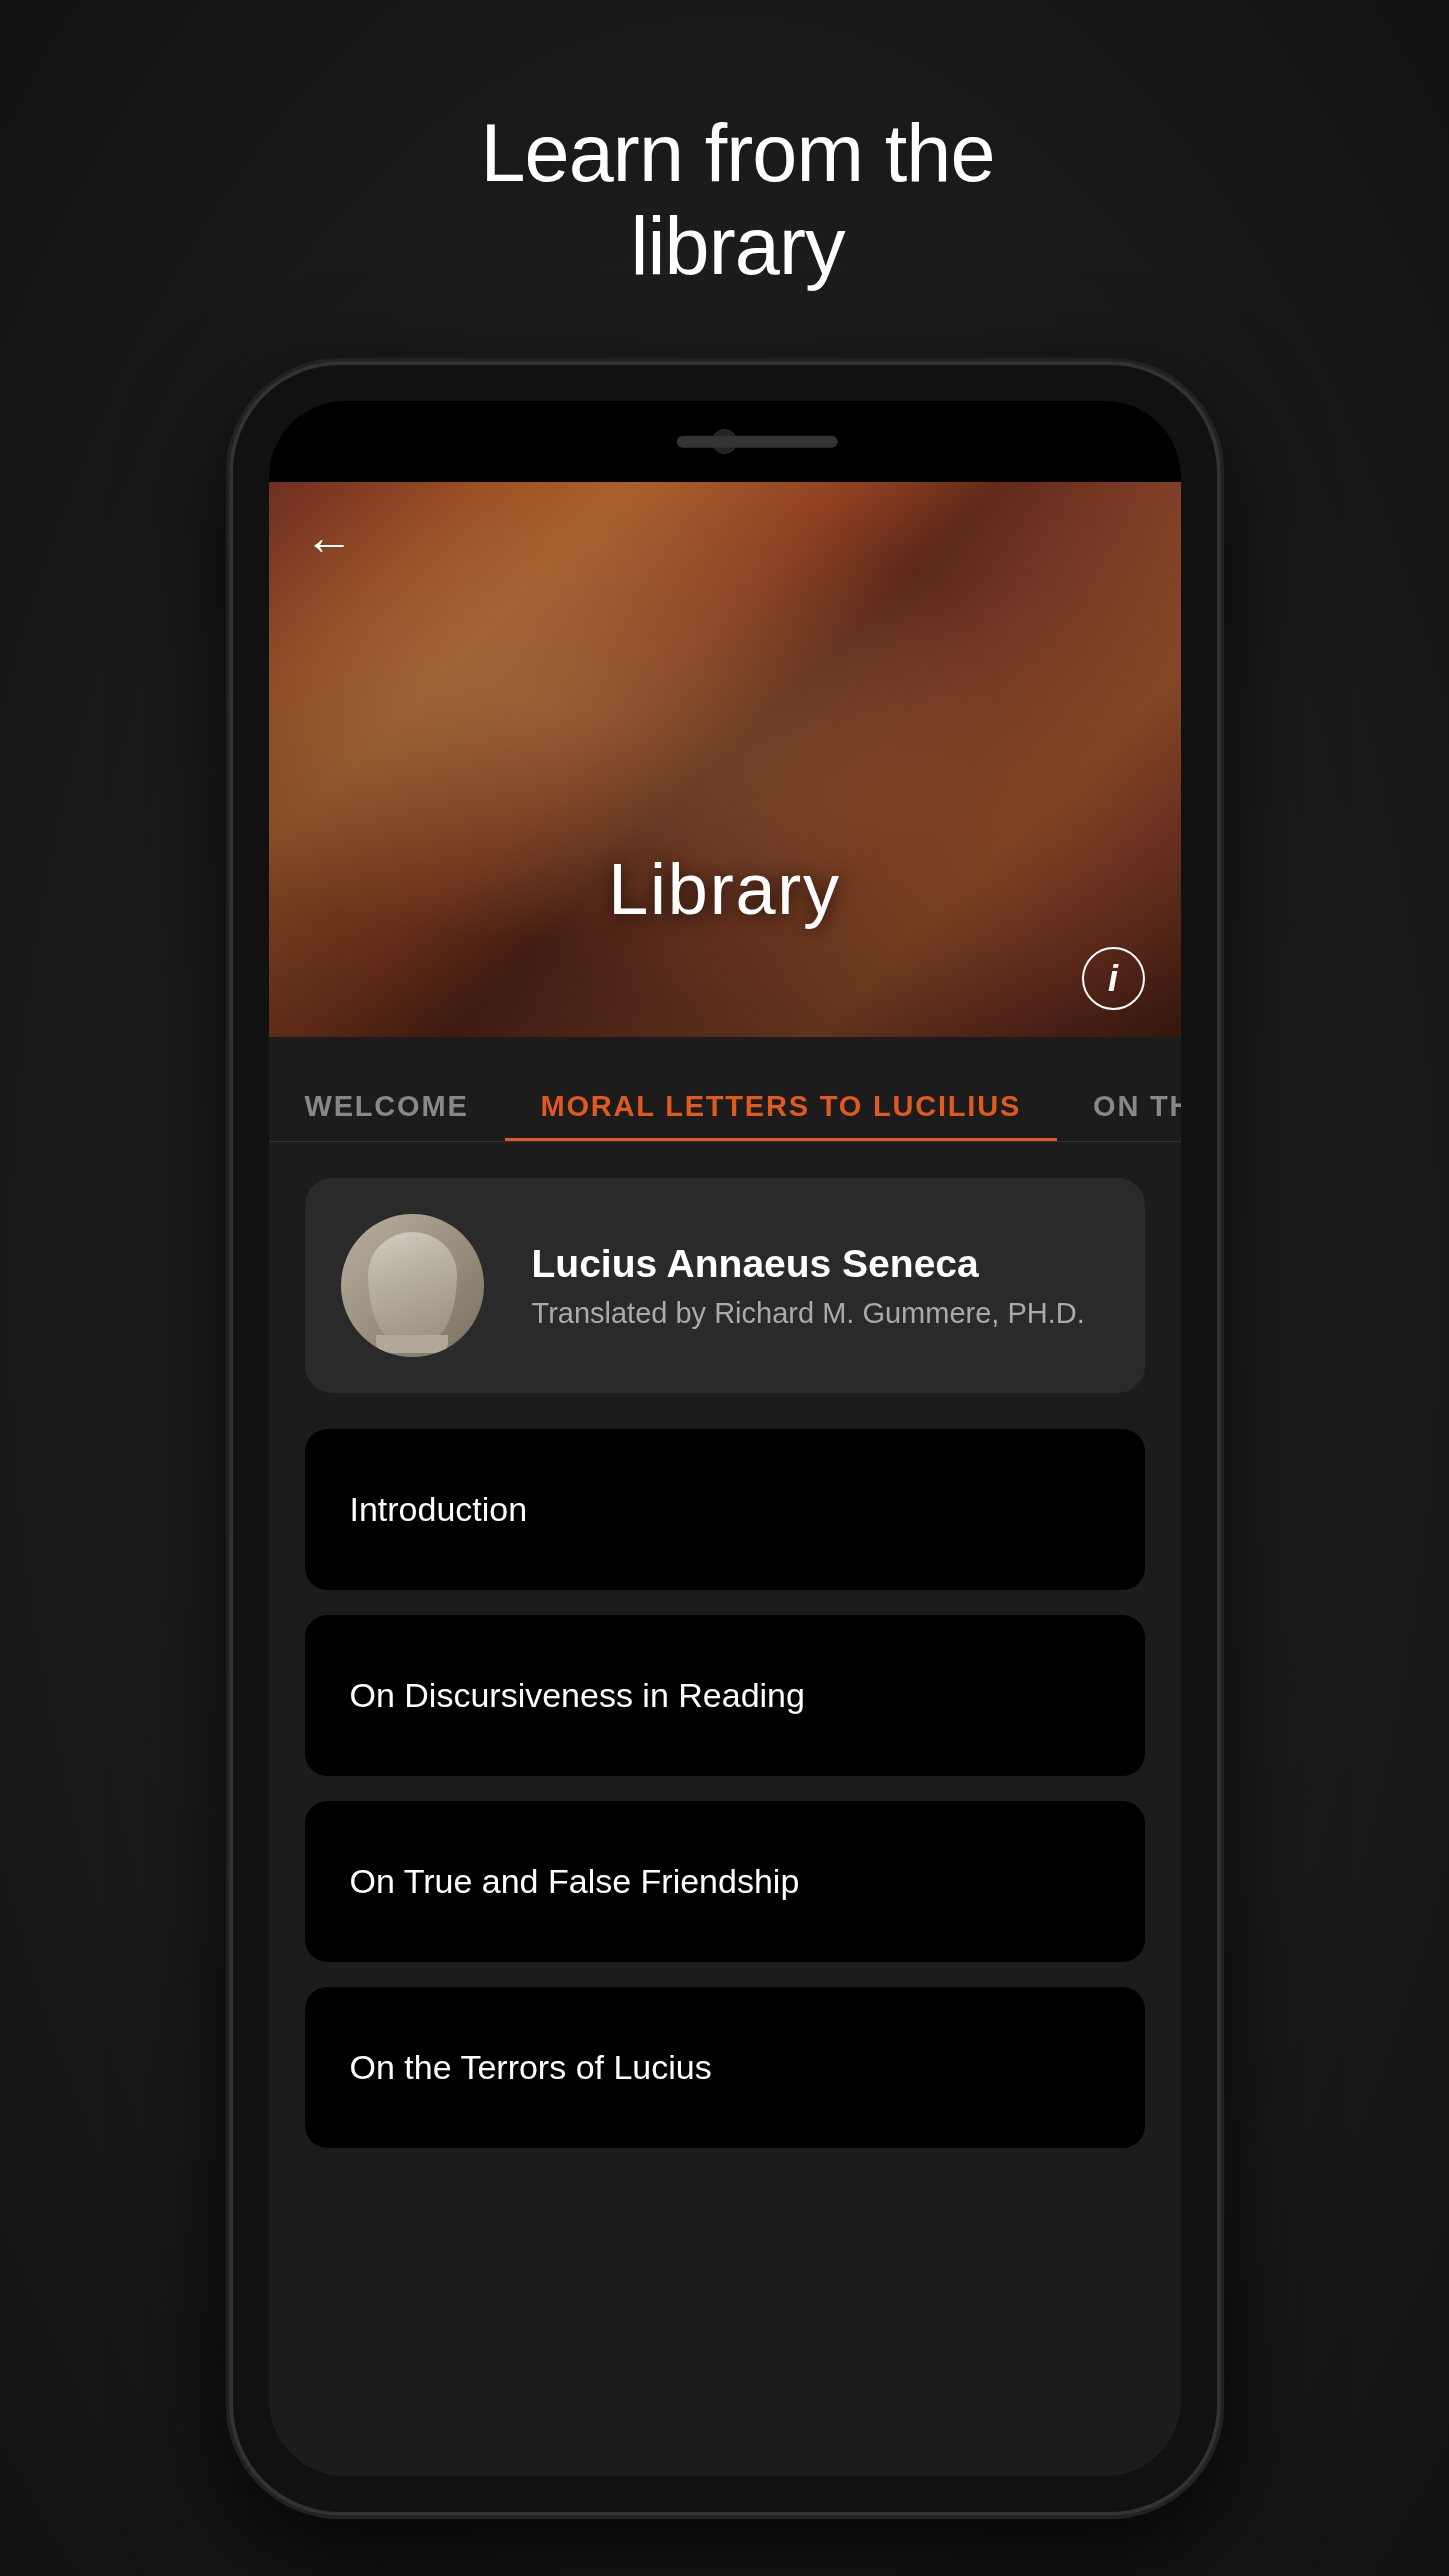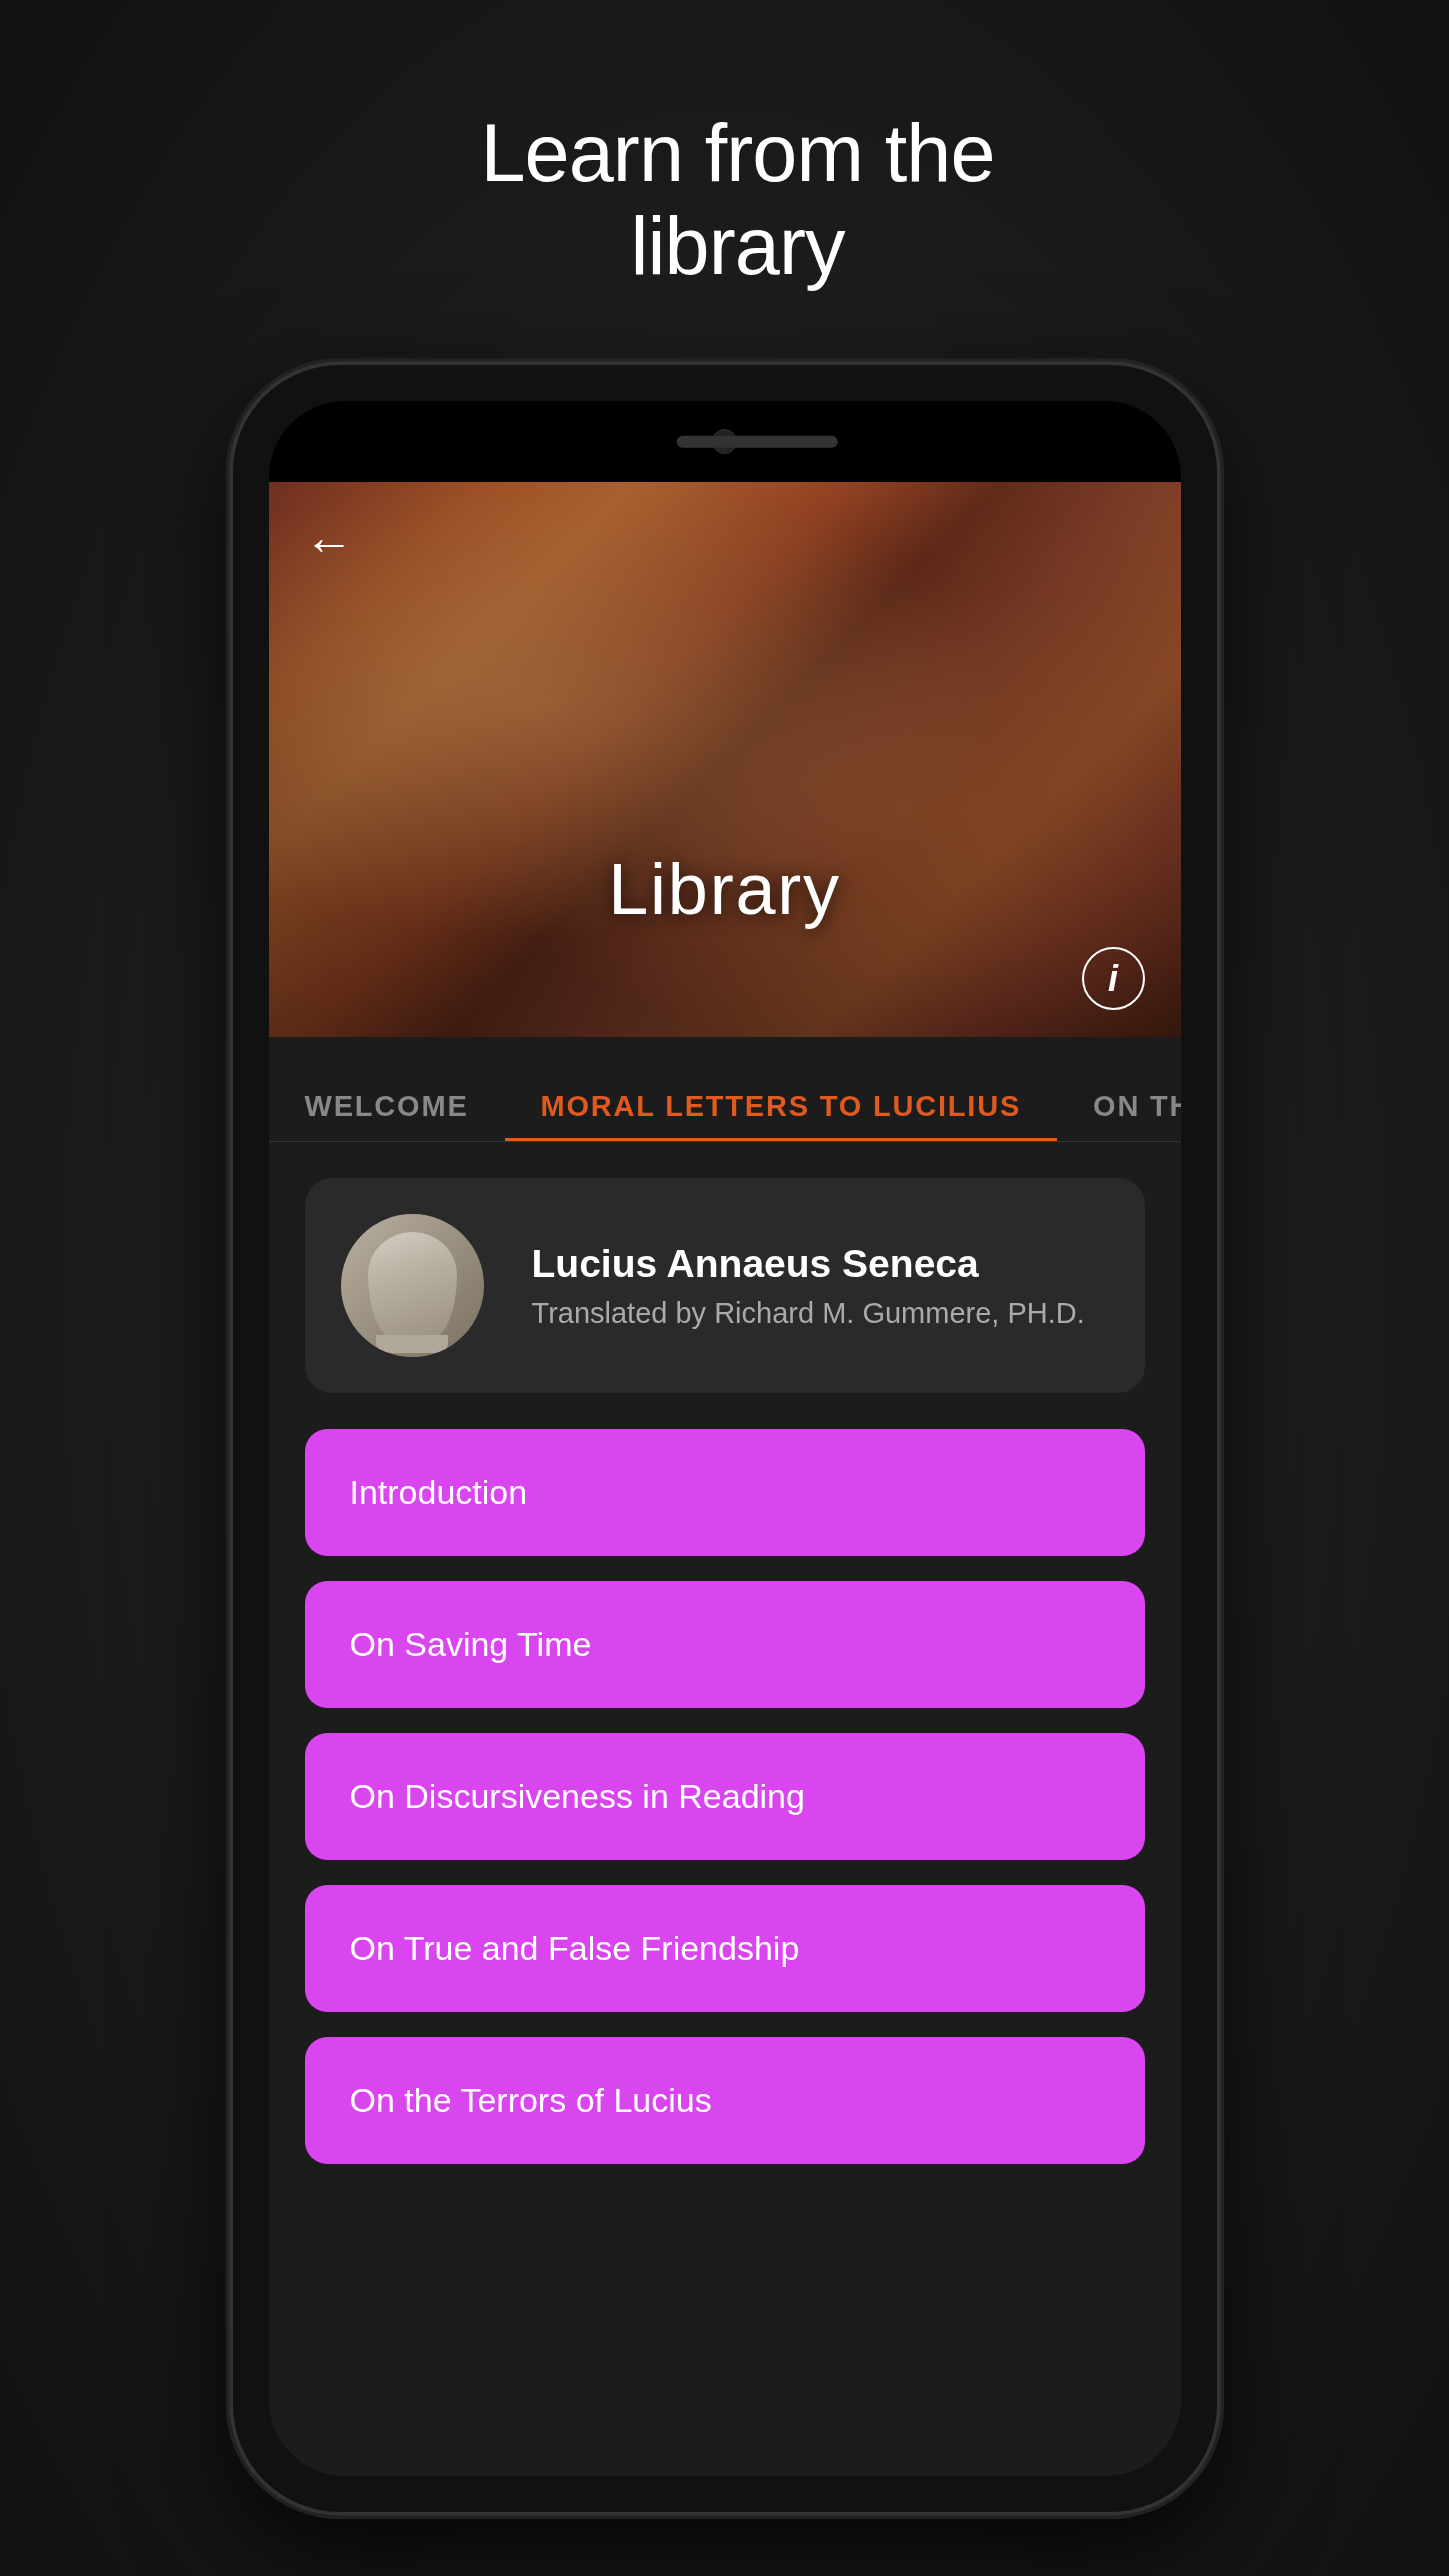--- a/index.html
+++ b/index.html
@@ -268,23 +268,23 @@
     }
 
     .author-translator {
       color: #aaaaaa;
       font-size: 29px;
     }
 
     
     .chapter-item {
       margin-bottom: 25px;
-      background: #d946ef;
+      background: #000000;
       border-radius: 22.4px;
-      padding: 44px 45px;
+      padding: 61px 45px;
       cursor: pointer;
     }
 
     .chapter-title {
       color: #ffffff;
       font-size: 34px;
       font-weight: 400;
     }
   </style>
 </head>
@@ -329,23 +329,20 @@
           <div class="author-translator">Translated by Richard M. Gummere, PH.D.</div>
         </div>
       </div>
 
       <div>
 
         <div class="chapter-item">
           <div class="chapter-title">Introduction</div>
         </div>
 
-        <div class="chapter-item">
-          <div class="chapter-title">On Saving Time</div>
-        </div>
 
         <div class="chapter-item">
           <div class="chapter-title">On Discursiveness in Reading</div>
         </div>
 
         <div class="chapter-item">
           <div class="chapter-title">On True and False Friendship</div>
         </div>
 
         <div class="chapter-item">

